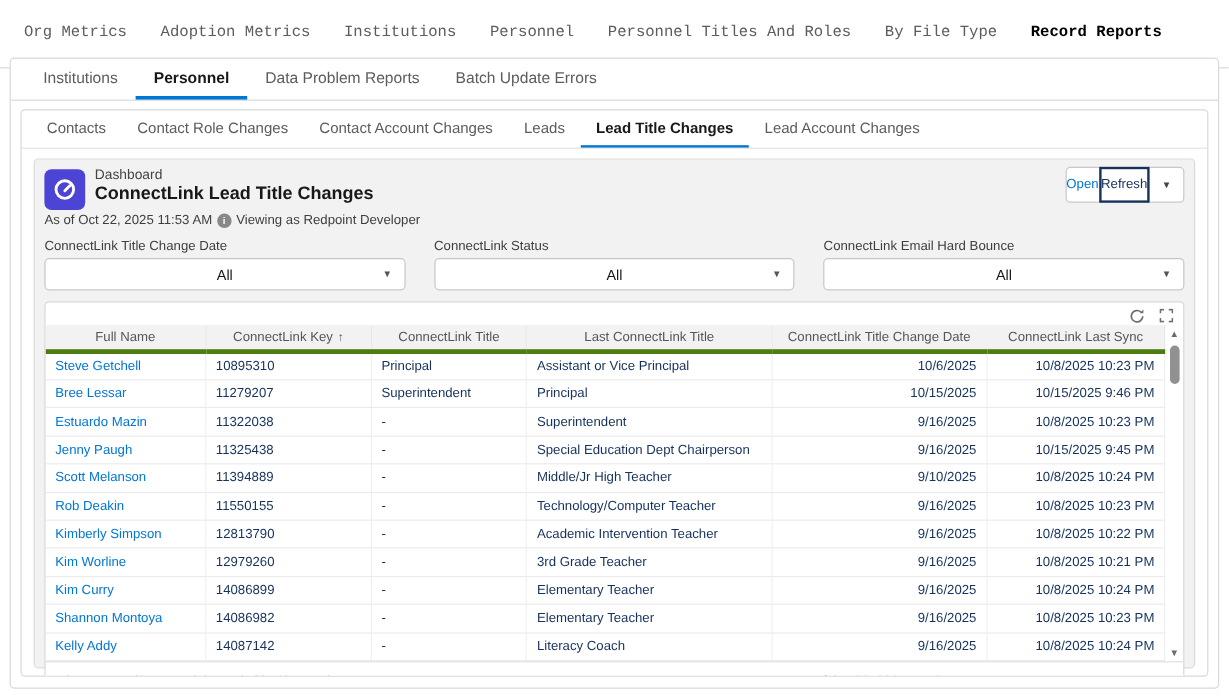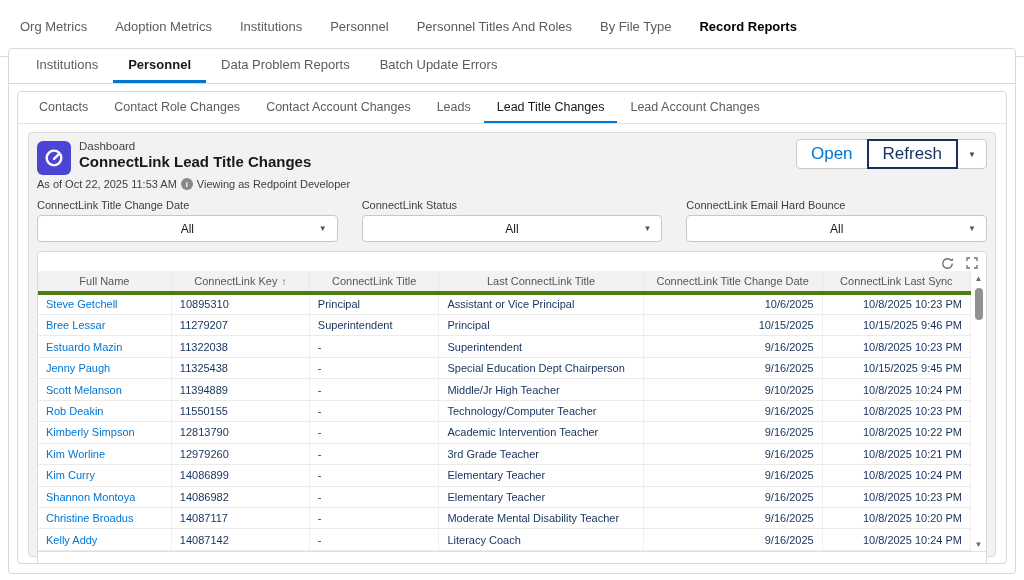--- a/index.html
+++ b/index.html
@@ -4,48 +4,48 @@
 <style>
   * { box-sizing: border-box; margin: 0; padding: 0; }
   html,body { width:1024px; height:580px; }
   body {
     font-family:"Liberation Sans", sans-serif;
     background:#fff; color:#181818; position:relative; overflow:hidden;
   }
   a { text-decoration:none; }
 
   
-  .top-tabs { display:flex; align-items:stretch; height:57px; padding:0 6px; border-bottom:1px solid #d9d9d9; background:#fff; }
+  .top-tabs { display:flex; align-items:stretch; height:57px; padding:0 6px; border-bottom:1px solid #d9d9d9; background:#fff;font-family:Liberation Mono, monospace; }
   .top-tabs .tab { display:flex; align-items:center; padding:0 14px; font-size:13px; color:#5c5c5c; cursor:pointer; border-bottom:3px solid transparent; white-space:nowrap; }
   .top-tabs .tab.active { color:#000000; font-weight:bold; border-bottom-color:#0176d3; }
 
   
   .outer-card { position:absolute; left:8px; right:8px; top:48px; height:526px; background:#fff; border:1px solid #d9d9d9; border-radius:4px; }
   .sub-tabs { display:flex; align-items:stretch; height:35px; padding:0 12px; border-bottom:1px solid #d9d9d9; }
   .sub-tabs .tab { display:flex; align-items:center; padding:0 15px; font-size:13px; color:#5c5c5c; cursor:pointer; border-bottom:3px solid transparent; white-space:nowrap; }
   .sub-tabs .tab.active { color:#181818; font-weight:bold; border-bottom-color:#0176d3; }
 
   
   .inner-card { margin:7px 8px 8px 8px; border:1px solid #d9d9d9; border-radius:4px; height:473px; background:#fff; overflow:hidden; }
   .report-tabs { display:flex; align-items:stretch; height:32px; padding:0 8px; border-bottom:1px solid #e3e3e3; }
   .report-tabs .tab { display:flex; align-items:center; padding:0 13px; font-size:12.5px; color:#5c5c5c; cursor:pointer; border-bottom:2px solid transparent; white-space:nowrap; }
   .report-tabs .tab.underlined { border-bottom-color:#0176d3; }
-  .report-tabs .tab.active { color:#181818; font-weight:normal; border-bottom-color:#0176d3; }
+  .report-tabs .tab.active { color:#181818; font-weight:bold; border-bottom-color:#0176d3; }
 
   
   .dash-panel { margin:8px 10px; background:#f3f2f2; border:1px solid #dddbda; border-radius:4px; height:425px; padding:6px 8px; position:relative; }
   .dash-header { display:flex; align-items:flex-start; }
   .dash-icon { width:34px; height:34px; border-radius:6px; background:#4b44d4; display:flex; align-items:center; justify-content:center; flex:0 0 auto; margin-right:8px; margin-top:2px; }
   .dash-titles { line-height:1.25; }
   .dash-type { font-size:11.5px; color:#444; }
   .dash-title { font-size:15px; font-weight:bold; color:#181818; }
   .dash-sub { font-size:11px; color:#3e3e3c; margin-top:3px; display:flex; align-items:center; gap:4px; }
   .info-dot { display:inline-flex; width:12px; height:12px; border-radius:50%; background:#8a8886; color:#fff; font-size:8px; font-weight:bold; align-items:center; justify-content:center; font-style:normal; }
   .btn-group { margin-left:auto; display:flex; align-items:center; }
-  .btn { height:30px; background:#fff; border:1px solid #c9c9c9; font-size:17px; padding:0 14px; cursor:pointer; font-family:inherit; }
+  .btn { height:30px; background:#fff; border:1px solid #c9c9c9; font-size:11px; padding:0 0; cursor:pointer; font-family:inherit; }
   .btn-open { color:#0176d3; border-radius:4px 0 0 4px; }
   .btn-refresh { color:#16325c; border:2px solid #16325c; margin-left:-1px; position:relative; z-index:1; }
   .btn-caret { color:#444; border-radius:0 4px 4px 0; margin-left:-1px; padding:0 10px; font-size:8px; }
 
   
   .filters { display:flex; gap:24px; margin-top:9px; }
   .filter { flex:1; }
   .filter-label { font-size:11px; color:#3e3e3c; margin-bottom:4px; }
   .filter-box { position:relative; height:27px; background:#fff; border:1px solid #c9c7c5; border-radius:4px; display:flex; align-items:center; justify-content:center; font-size:12px; color:#181818; cursor:pointer; }
   .filter-box .caret { position:absolute; right:10px; font-size:8px; color:#555; }
@@ -266,28 +266,20 @@
                 </tr>
                 <tr>
                   <td><a href="#">Shannon Montoya</a></td>
                   <td>14086982</td>
                   <td>-</td>
                   <td>Elementary Teacher</td>
                   <td class="num">9/16/2025</td>
                   <td class="num">10/8/2025 10:23 PM</td>
                 </tr>
                 <tr>
-                  <td><a href="#">Christine Broadus</a></td>
-                  <td>14087117</td>
-                  <td>-</td>
-                  <td>Moderate Mental Disability Teacher</td>
-                  <td class="num">9/16/2025</td>
-                  <td class="num">10/8/2025 10:20 PM</td>
-                </tr>
-                <tr>
                   <td><a href="#">Kelly Addy</a></td>
                   <td>14087142</td>
                   <td>-</td>
                   <td>Literacy Coach</td>
                   <td class="num">9/16/2025</td>
                   <td class="num">10/8/2025 10:24 PM</td>
                 </tr>
               </tbody>
           </table>
           <div class="vscroll">

